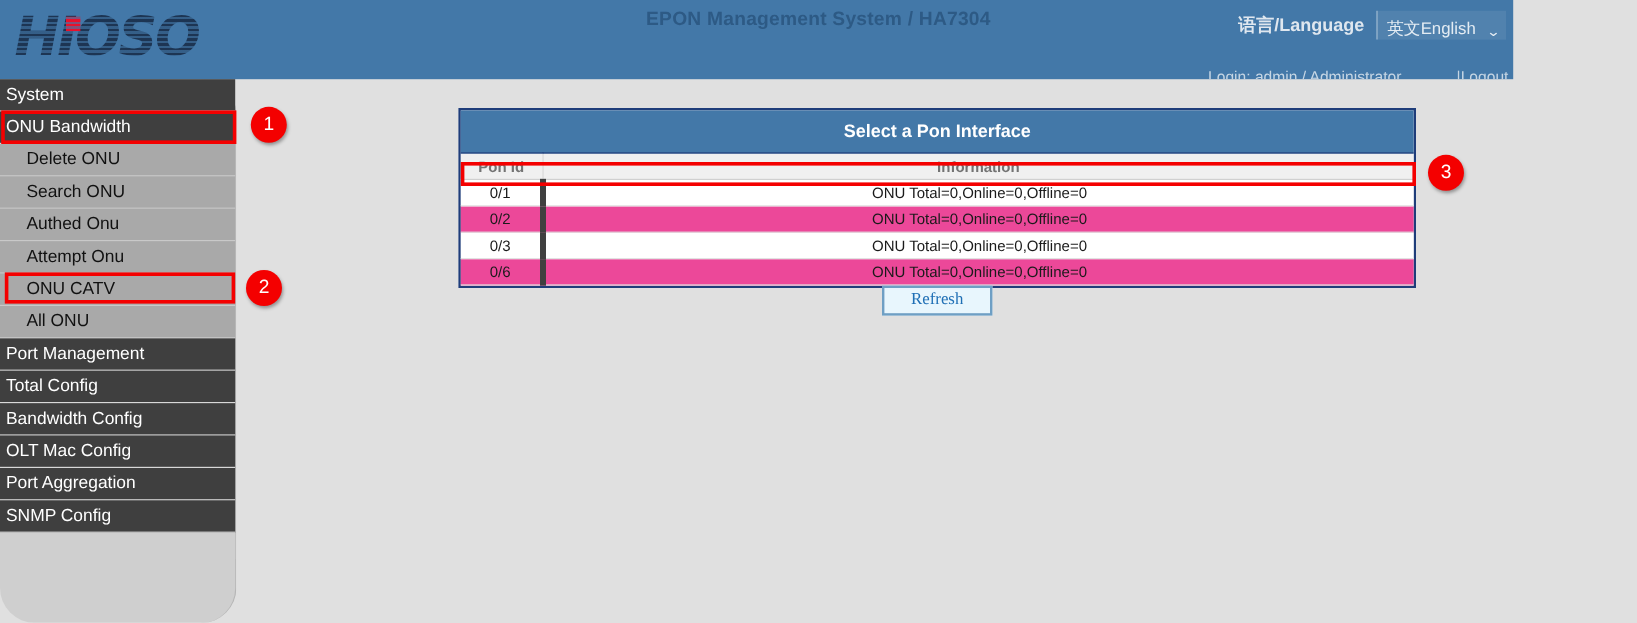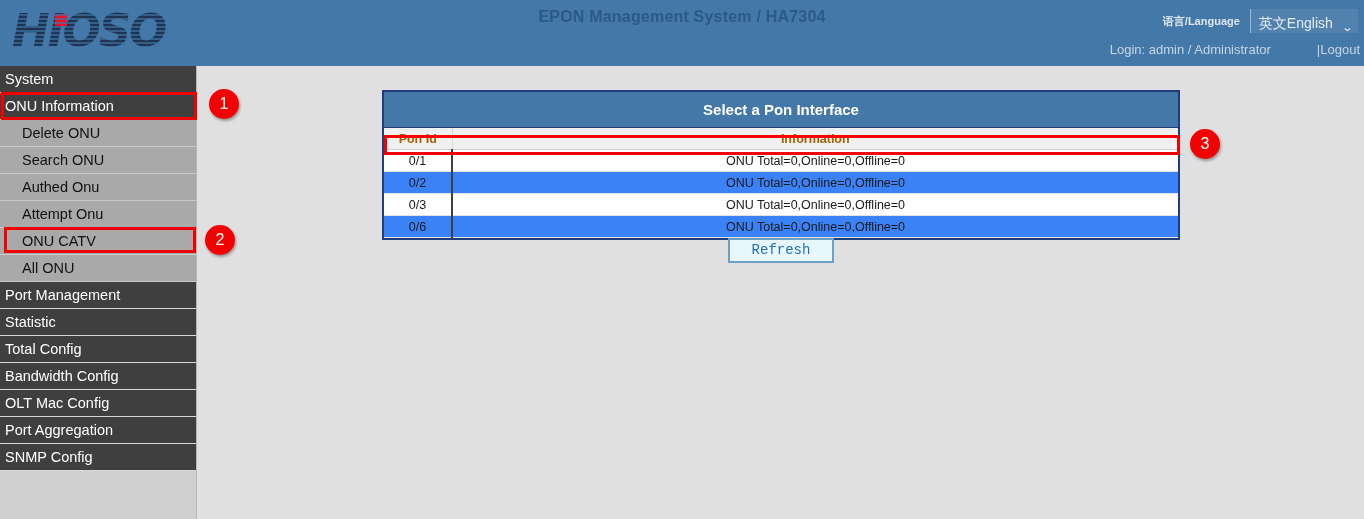--- a/index.html
+++ b/index.html
@@ -12,21 +12,21 @@
     background: #e0e0e0;
     font-family: "Liberation Sans", sans-serif;
     overflow: hidden;
     position: relative;
   }
 
   
   #header {
     position: absolute;
     left: 0; top: 0;
-    width: 1364px;
+    width: 1261px;
     height: 66px;
     background: #4378a8;
     overflow: hidden;
   }
   #logo {
     position: absolute;
     left: 8px; top: 2px;
     width: 180px;
     height: 58px;
   }
@@ -73,21 +73,21 @@
     letter-spacing: 0.2px;
   }
   #lang-wrap {
     position: absolute;
     right: 6px; top: 9px;
     display: flex;
     align-items: center;
     height: 24px;
   }
   #lang-label {
-    font-size: 11px;
+    font-size: 15px;
     font-weight: bold;
     color: #dfe7ef;
     margin-right: 10px;
     white-space: nowrap;
   }
   #lang-select {
     display: flex;
     align-items: flex-end;
     height: 24px;
     padding: 0 6px 0 8px;
@@ -100,21 +100,21 @@
   }
   #lang-select .lang-val { margin-right: 10px; }
   #lang-select .chev {
     font-size: 11px;
     line-height: 1;
     transform: scaleX(1.3);
     color: #e9eff5;
   }
   #login-bar {
     position: absolute;
-    right: 4px; top: 42px;
+    right: 4px; top: 56px;
     display: flex;
     align-items: center;
     font-size: 13px;
     color: #c6d6e4;
   }
   #login-bar .login-text { margin-right: 46px; }
   #login-bar .logout-link {
     color: #c6d6e4;
     text-decoration: none;
     cursor: pointer;
@@ -122,20 +122,21 @@
 
   
   #sidebar {
     position: absolute;
     left: 0; top: 66px;
     width: 197px;
     height: 453px;
     background: #cfcfcf;
     border-right: 1px solid #b6b6b6;
     box-sizing: border-box;
+    border-radius: 29px;
   }
   .menu-item {
     box-sizing: border-box;
     height: 27px;
     line-height: 26px;
     font-size: 14.5px;
     border-bottom: 1px solid #d8d8d8;
     white-space: nowrap;
     overflow: hidden;
     cursor: pointer;
@@ -182,50 +183,50 @@
     background: #4378a8;
     color: #ffffff;
     font-size: 15px;
     font-weight: bold;
     text-align: center;
     height: 33px;
     border-bottom: 1px solid #1f3d7a;
   }
   #pon-table th.col-head {
     background: #f0f0f0;
-    color: #a16207;
+    color: #737373;
     font-size: 12.5px;
     font-weight: bold;
     height: 19px;
     border-bottom: 1px solid #d0d0d0;
     border-right: 1px solid #d7d7d7;
   }
   #pon-table th.col-head:last-child { border-right: none; }
   #pon-table td {
     font-size: 12.5px;
     color: #1a1a1a;
     height: 19px;
     text-align: center;
-    border-right: 2px solid #404040;
+    border-right: 5px solid #404040;
     border-bottom: 1px solid #e2e2e2;
   }
   #pon-table td:last-child { border-right: none; }
   #pon-table tr.rw-odd td { background: #ffffff; }
-  #pon-table tr.rw-even td { background: #3b82f6; }
+  #pon-table tr.rw-even td { background: #ec4899; }
   #pon-table col.c-id { width: 68px; }
 
   #refresh-wrap {
     position: absolute;
     left: 0; top: 162px;
     width: 1166px;
     text-align: center;
   }
   #refresh-btn {
     display: inline-block;
-    font-family: Liberation Mono, monospace;
+    font-family: Liberation Serif, serif;
     font-size: 14px;
     color: #1f6fb5;
     background: #e8f6fd;
     border: 2px solid #6e9fc4;
     padding: 2px 22px 3px 22px;
     cursor: pointer;
   }
 
   
   .ann-box {
@@ -272,29 +273,28 @@
 
   <div id="login-bar">
     <span class="login-text">Login: admin / Administrator</span>
     <span>|</span>
     <a class="logout-link">Logout</a>
   </div>
 </div>
 
 <div id="sidebar">
   <div class="menu-item top">System</div>
-  <div class="menu-item top">ONU Information</div>
+  <div class="menu-item top">ONU Bandwidth</div>
   <div class="menu-item sub">Delete ONU</div>
   <div class="menu-item sub">Search ONU</div>
   <div class="menu-item sub">Authed Onu</div>
   <div class="menu-item sub">Attempt Onu</div>
   <div class="menu-item sub">ONU CATV</div>
   <div class="menu-item sub">All ONU</div>
   <div class="menu-item top">Port Management</div>
-  <div class="menu-item top">Statistic</div>
   <div class="menu-item top">Total Config</div>
   <div class="menu-item top">Bandwidth Config</div>
   <div class="menu-item top">OLT Mac Config</div>
   <div class="menu-item top">Port Aggregation</div>
   <div class="menu-item top">SNMP Config</div>
   <div id="sidebar-tail"></div>
 </div>
 
 <div id="content">
 

